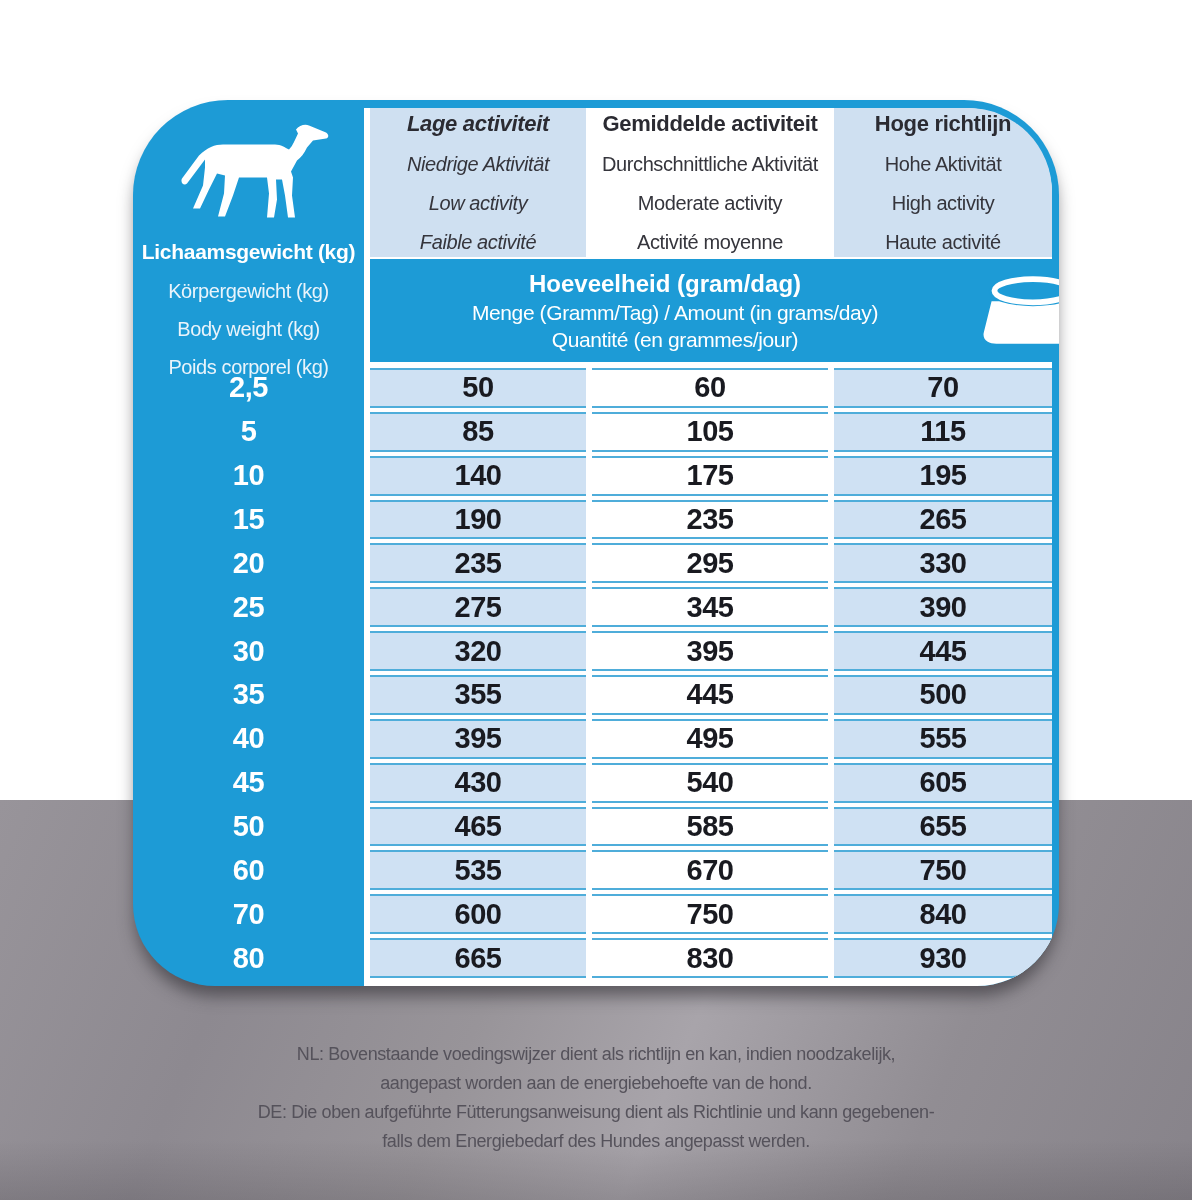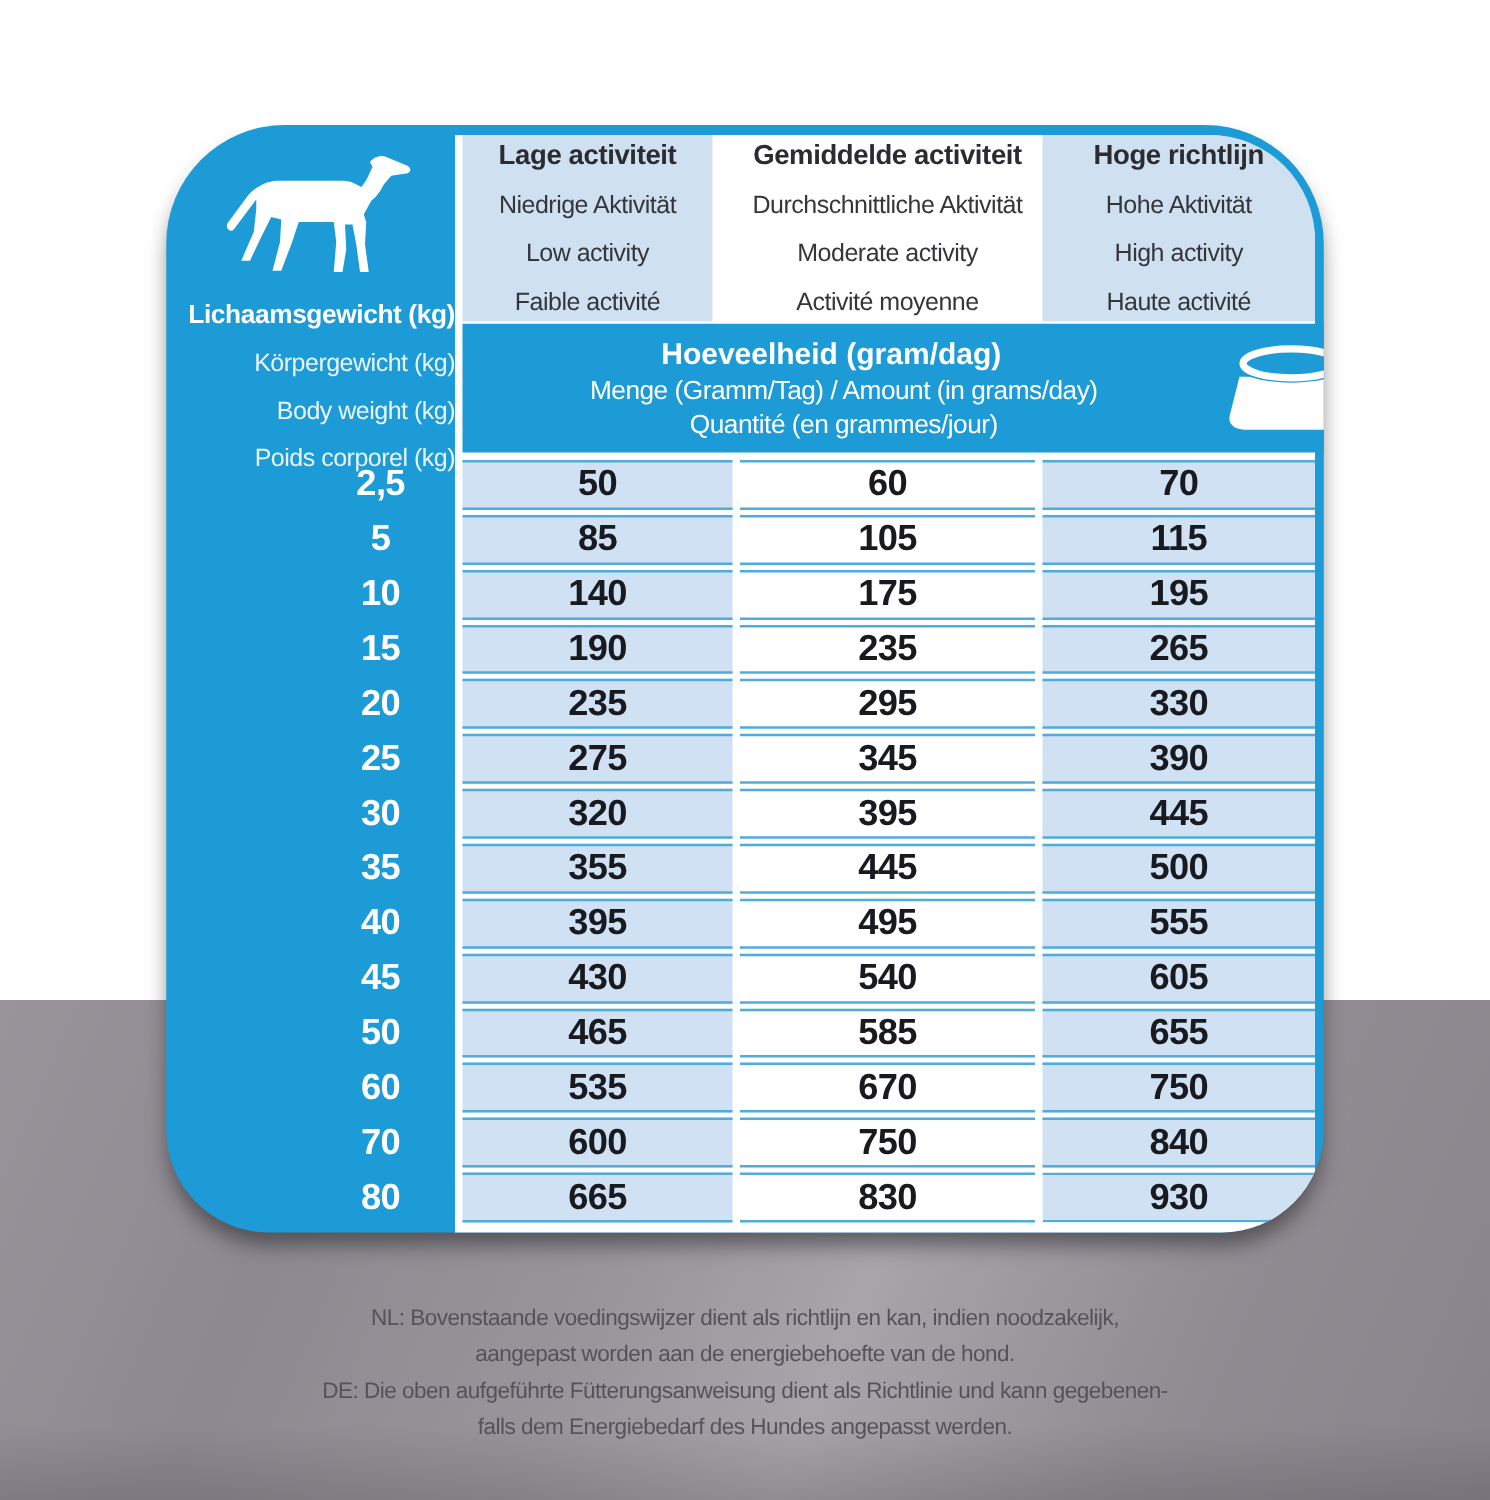--- a/index.html
+++ b/index.html
@@ -29,52 +29,52 @@
     position:absolute;left:231px;top:8px;width:688px;height:970px;
     background:#ffffff;
     border-top-right-radius:86px;border-bottom-right-radius:76px;
   }
   
   .hdr{
     position:absolute;top:8px;height:149px;
     display:flex;flex-direction:column;align-items:center;justify-content:center;
     text-align:center;color:#2b2b32;
   }
-  .hdr-1{left:237px;width:200px;background:#cfe0f1;}
+  .hdr-1{left:237px;width:216px;background:#cfe0f1;font-style:italic;}
   .hdr-2{left:459px;width:236px;background:#ffffff;}
   .hdr-3{left:701px;width:218px;background:#cfe0f1;border-top-right-radius:84px;}
   .hdr-title{font-weight:bold;font-size:22px;line-height:30px;letter-spacing:-0.3px;}
   .hdr-sub{font-size:20px;line-height:27px;letter-spacing:-0.4px;color:#35353c;margin-top:12px;}
   
   .band{
     position:absolute;left:237px;top:159px;width:752px;height:103px;
     background:#1d9bd6;color:#ffffff;
   }
   .band-text{
     position:absolute;left:10px;top:0;width:570px;height:103px;
     display:flex;flex-direction:column;align-items:center;justify-content:center;
     text-align:center;
   }
   .band-title{font-weight:bold;font-size:24px;line-height:30px;}
   .band-sub{font-size:21px;line-height:27px;letter-spacing:-0.4px;margin-left:20px;}
   .bowl{position:absolute;right:36px;top:15px;width:106px;height:73px;}
   
   .wheader{
     position:absolute;left:0;top:155px;width:231px;height:107px;
-    display:flex;flex-direction:column;align-items:flex-end;justify-content:center;
+    display:flex;flex-direction:column;align-items:center;justify-content:center;
     text-align:center;color:#ffffff;
   }
   .wheader .hdr-title{font-size:21px;line-height:28px;}
   .wheader .hdr-sub{color:#eaf4fb;font-size:20px;line-height:26px;}
   
   .dog{position:absolute;left:48px;top:20px;width:150px;height:112px;}
   
   .weights{
-    position:absolute;left:12px;top:268px;width:231px;height:610px;
-    display:grid;grid-template-rows:repeat(14,1fr);row-gap:4px;padding-left:44px;
+    position:absolute;left:0;top:268px;width:231px;height:610px;
+    display:grid;grid-template-rows:repeat(14,1fr);row-gap:4px;
   }
   .wlabel{
     display:flex;align-items:center;justify-content:center;
     color:#ffffff;font-weight:bold;font-size:29px;letter-spacing:-0.5px;
   }
   .values{
     position:absolute;left:237px;top:268px;width:682px;height:610px;
     display:grid;grid-template-columns:216px 236px 218px;
     column-gap:6px;row-gap:4px;grid-auto-rows:1fr;
   }

